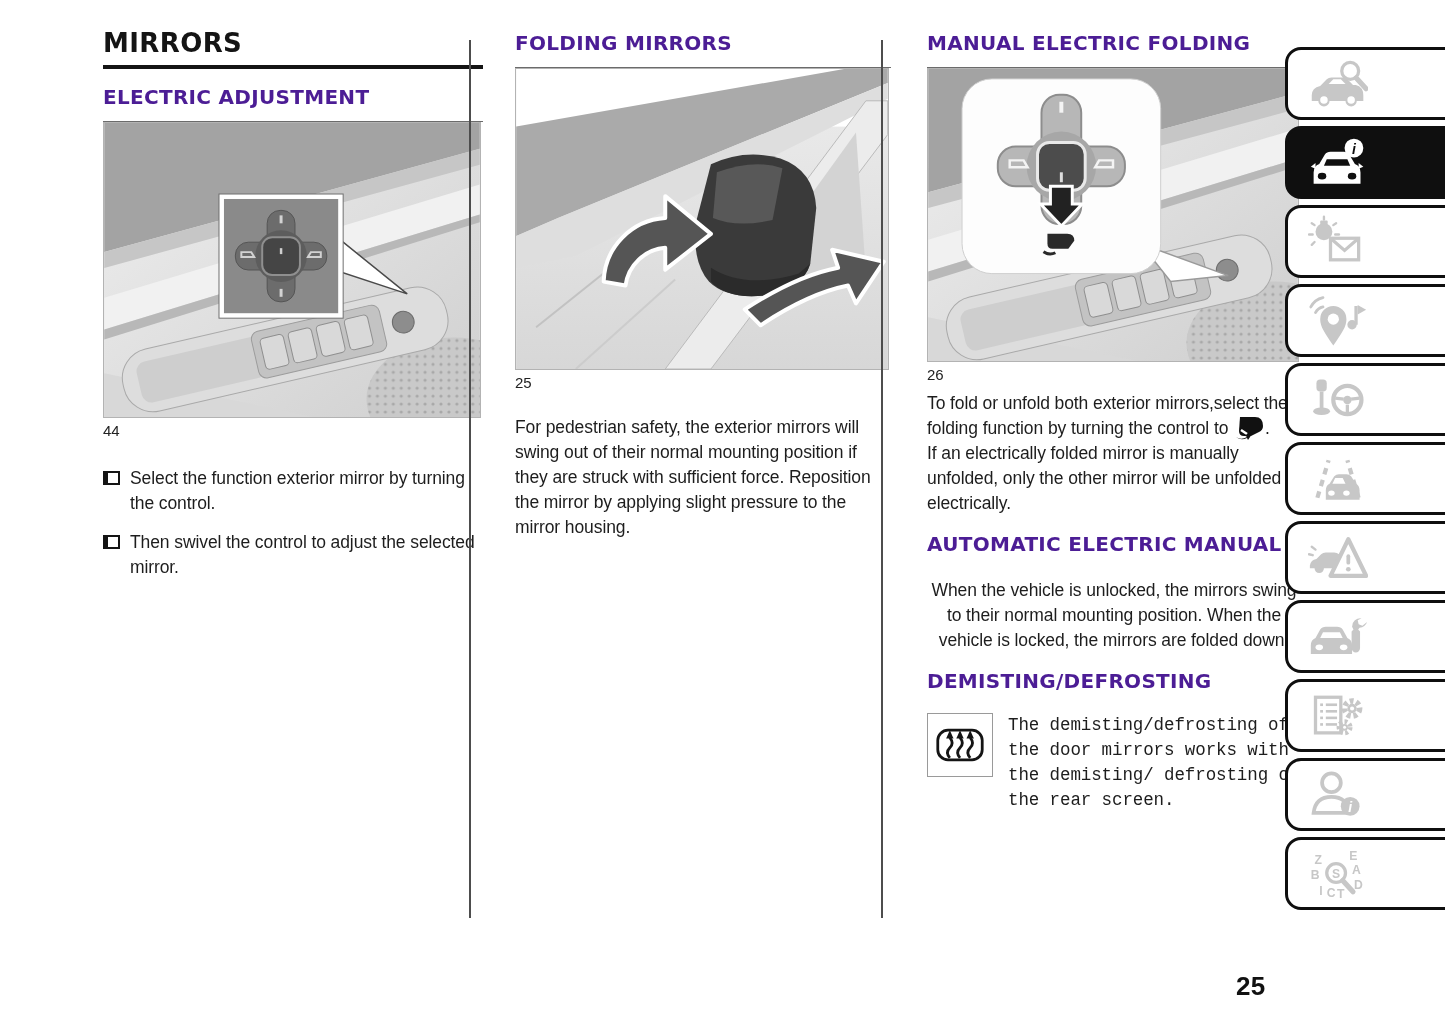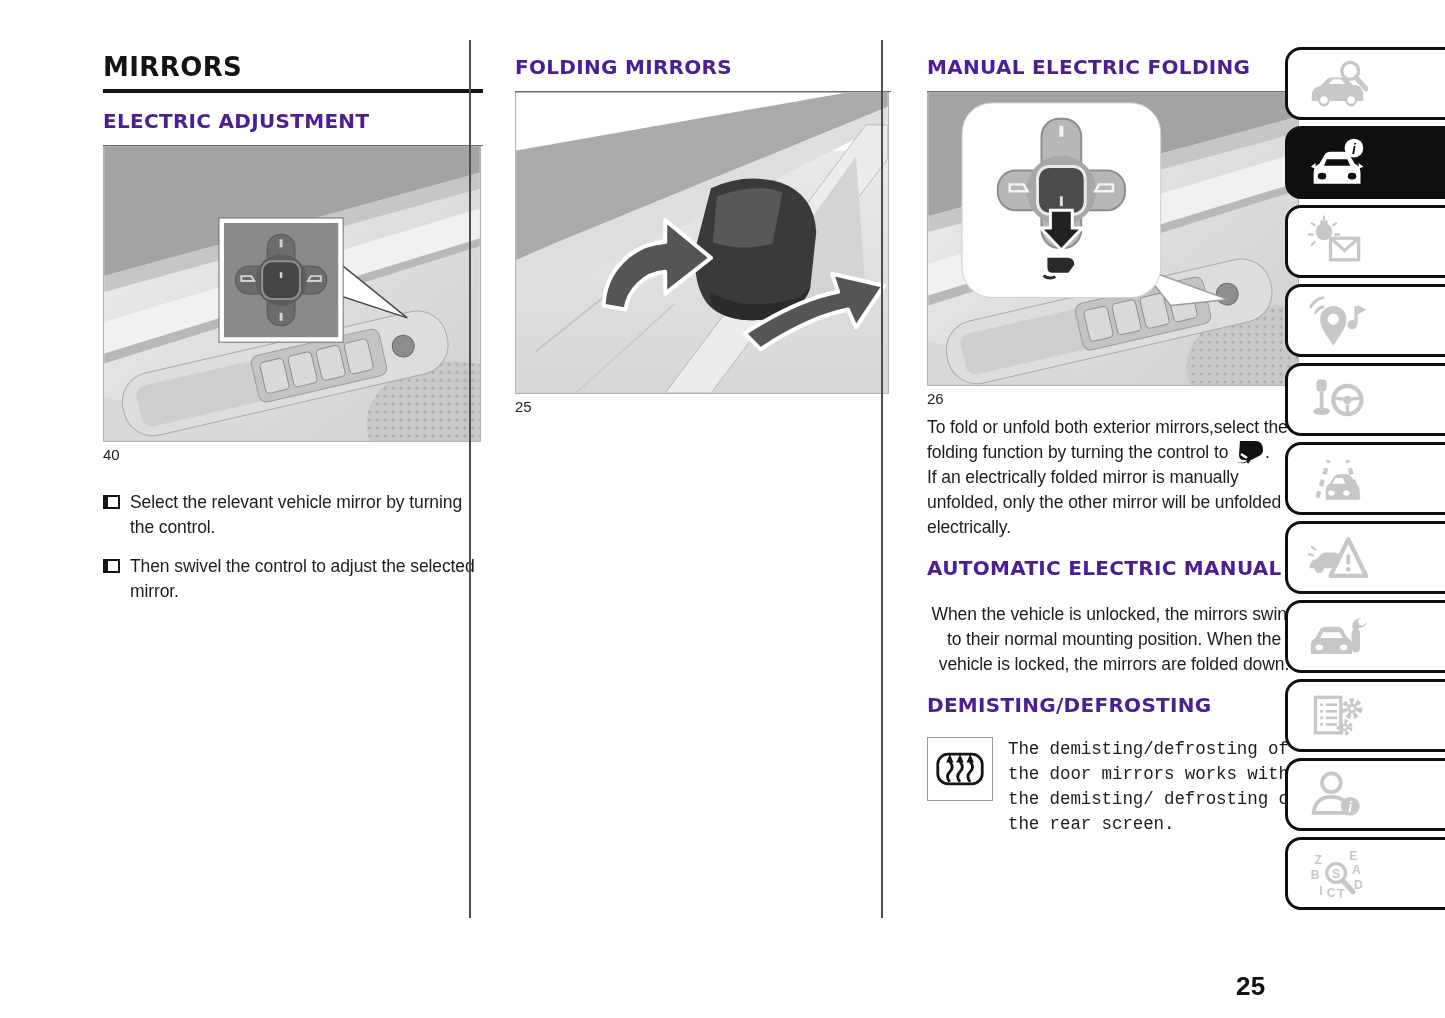--- a/index.html
+++ b/index.html
@@ -1,20 +1,20 @@
 <!DOCTYPE html>
 <html><head>
 <meta charset="utf-8">
 <style>
   html,body{margin:0;padding:0;overflow:hidden;}
   body{
     position:relative;width:1445px;height:1018px;background:#fff;
     font-family:"Liberation Sans",sans-serif;color:#1d1d1d;
   }
-  .col{position:absolute;top:48px;padding-left:28px;}
+  .col{position:absolute;top:24px;padding-left:28px;}
   #col1{left:75px;width:380px;}
   #col2{left:487px;width:376px;}
   #col3{left:899px;width:374px;}
 
   .h1{font-family:"DejaVu Sans",sans-serif;font-weight:bold;font-size:26px;
       letter-spacing:.4px;line-height:1;margin:6px 0 0 0;color:#141414;}
   .rule-thick{height:4px;background:#141414;border:0;margin:9px 0 0 0;}
   .h2{font-family:"DejaVu Sans",sans-serif;font-weight:bold;font-size:20px;
       letter-spacing:.3px;line-height:1.1;margin:0;color:#4c1d95;}
   #col1 .h2{margin-top:17px;}
@@ -102,26 +102,26 @@
       <rect x="132" y="120" width="92" height="28" rx="13" fill="#6c6c6c" stroke="#555"></rect>
       <circle cx="178" cy="134" r="26" fill="#5d5d5d"></circle>
       <rect x="159" y="115" width="38" height="38" rx="10" fill="#454545" stroke="#8f8f8f" stroke-width="2"></rect>
       <line x1="178" y1="93" x2="178" y2="101" stroke="#d2d2d2" stroke-width="3"></line>
       <line x1="178" y1="167" x2="178" y2="175" stroke="#d2d2d2" stroke-width="3"></line>
       <path d="M138,130 h10 l3,5 h-13 z" fill="none" stroke="#d2d2d2" stroke-width="2"></path>
       <path d="M218,130 h-10 l-3,5 h13 z" fill="none" stroke="#d2d2d2" stroke-width="2"></path>
       <line x1="178" y1="126" x2="178" y2="132" stroke="#cfcfcf" stroke-width="2.5"></line>
     </g>
   </svg>
-  <div class="figlabel">40</div>
+  <div class="figlabel">44</div>
 
   <div class="bullets">
     <div class="bullet">
       <span class="marker"></span>
-      <span class="btxt">Select the relevant vehicle mirror by turning the control.</span>
+      <span class="btxt">Select the function exterior mirror by turning the control.</span>
     </div>
     <div class="bullet">
       <span class="marker"></span>
       <span class="btxt">Then swivel the control to adjust the selected mirror.</span>
     </div>
   </div>
 </div>
 
 <div class="col" id="col2">
   <div class="h2" style="margin-top:8px">FOLDING MIRRORS</div>
@@ -145,20 +145,21 @@
     <g>
       <path d="M196,96 Q230,80 266,90 Q300,102 302,140 L296,196 Q288,222 250,228 Q212,232 194,214 Q178,196 180,158 Z" fill="#3a3a3a"></path>
       <path d="M202,104 Q240,90 268,100 L258,152 Q222,160 198,150 Z" fill="#585858"></path>
       <path d="M196,200 Q230,222 284,206 L296,196 Q288,222 250,228 Q212,232 196,214 Z" fill="#2b2b2b"></path>
     </g>
     <path d="M88,214 A66,66 0 0 1 150,150 L150,128 L196,166 L150,202 L150,180 A44,44 0 0 0 110,218 Z" fill="#555555" stroke="#ffffff" stroke-width="4" stroke-linejoin="round"></path>
     <path d="M230,242 Q282,208 324,200 L318,182 L370,194 L342,236 L334,218 Q294,226 246,258 Z" fill="#555555" stroke="#ffffff" stroke-width="4" stroke-linejoin="round"></path>
   </svg>
   <div class="figlabel">25</div>
 
+  <p class="body mt24">For pedestrian safety, the exterior mirrors will swing out of their normal mounting position if they are struck with sufficient force. Reposition the mirror by applying slight pressure to the mirror housing.</p>
 </div>
 
 <div class="col" id="col3">
   <div class="h2" style="margin-top:8px">MANUAL ELECTRIC FOLDING</div>
   <div class="rule-thin"></div>
 
   <svg class="fig" width="372" height="294" viewBox="0 0 372 294">
     <defs>
       <linearGradient id="gp3" x1="0" y1="0" x2="1" y2="1">
         <stop offset="0" stop-color="#efefef"></stop>

